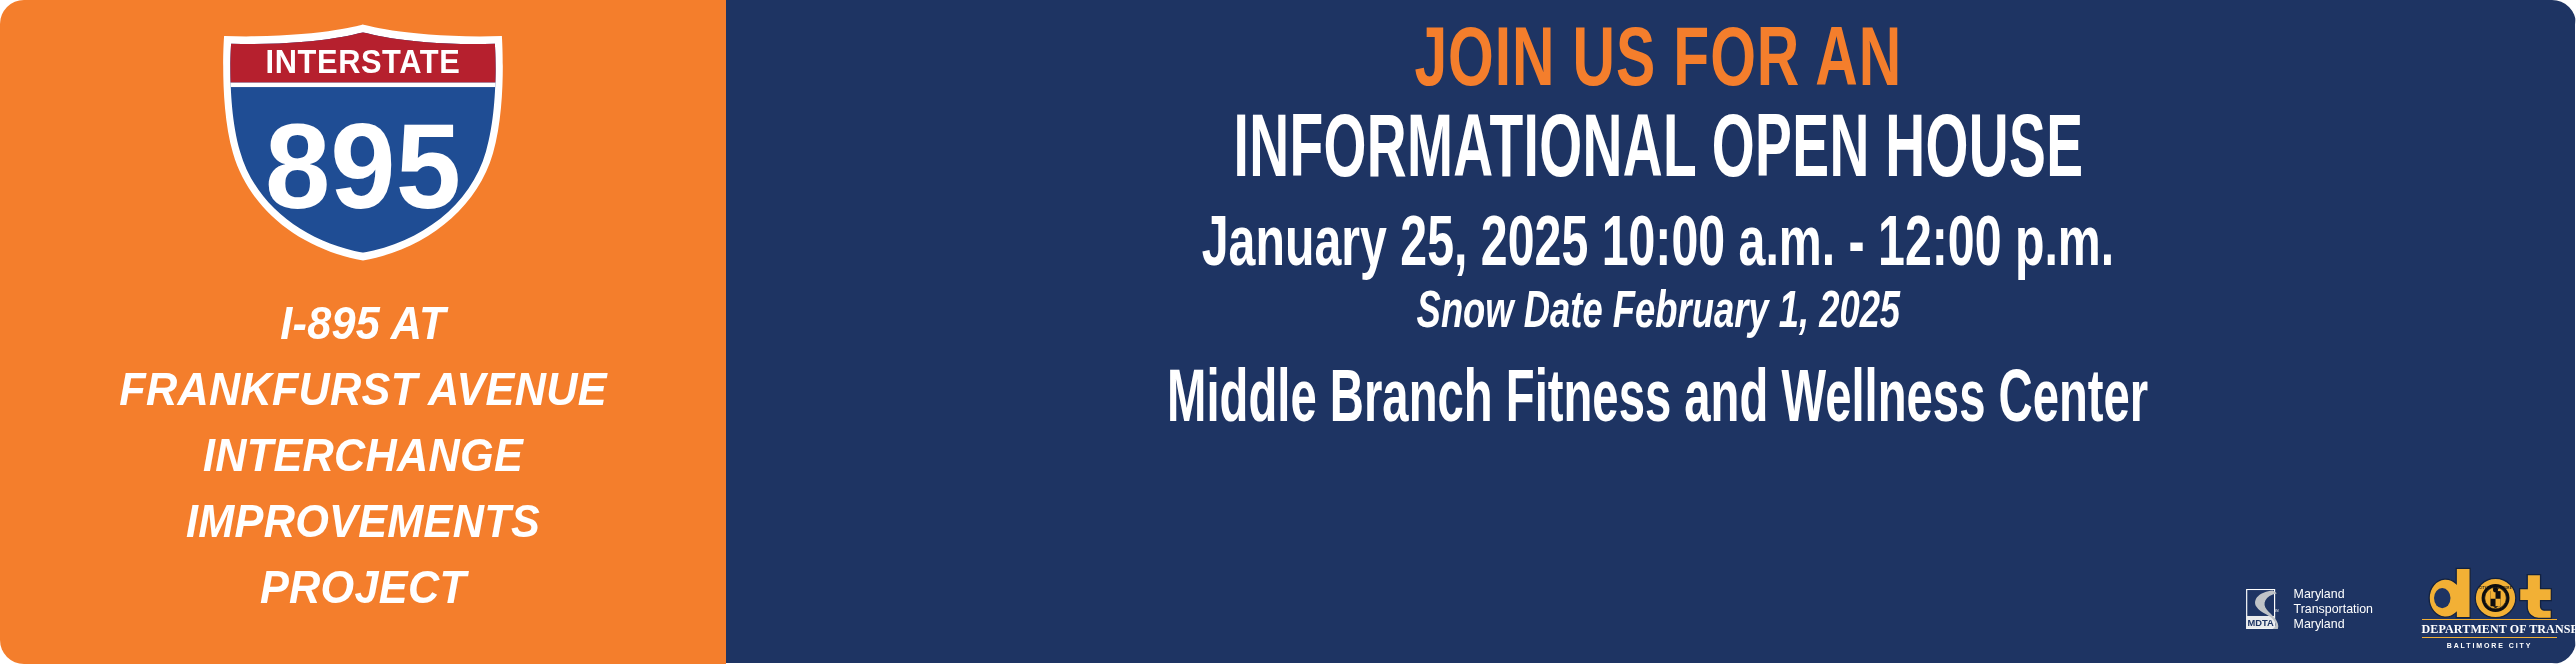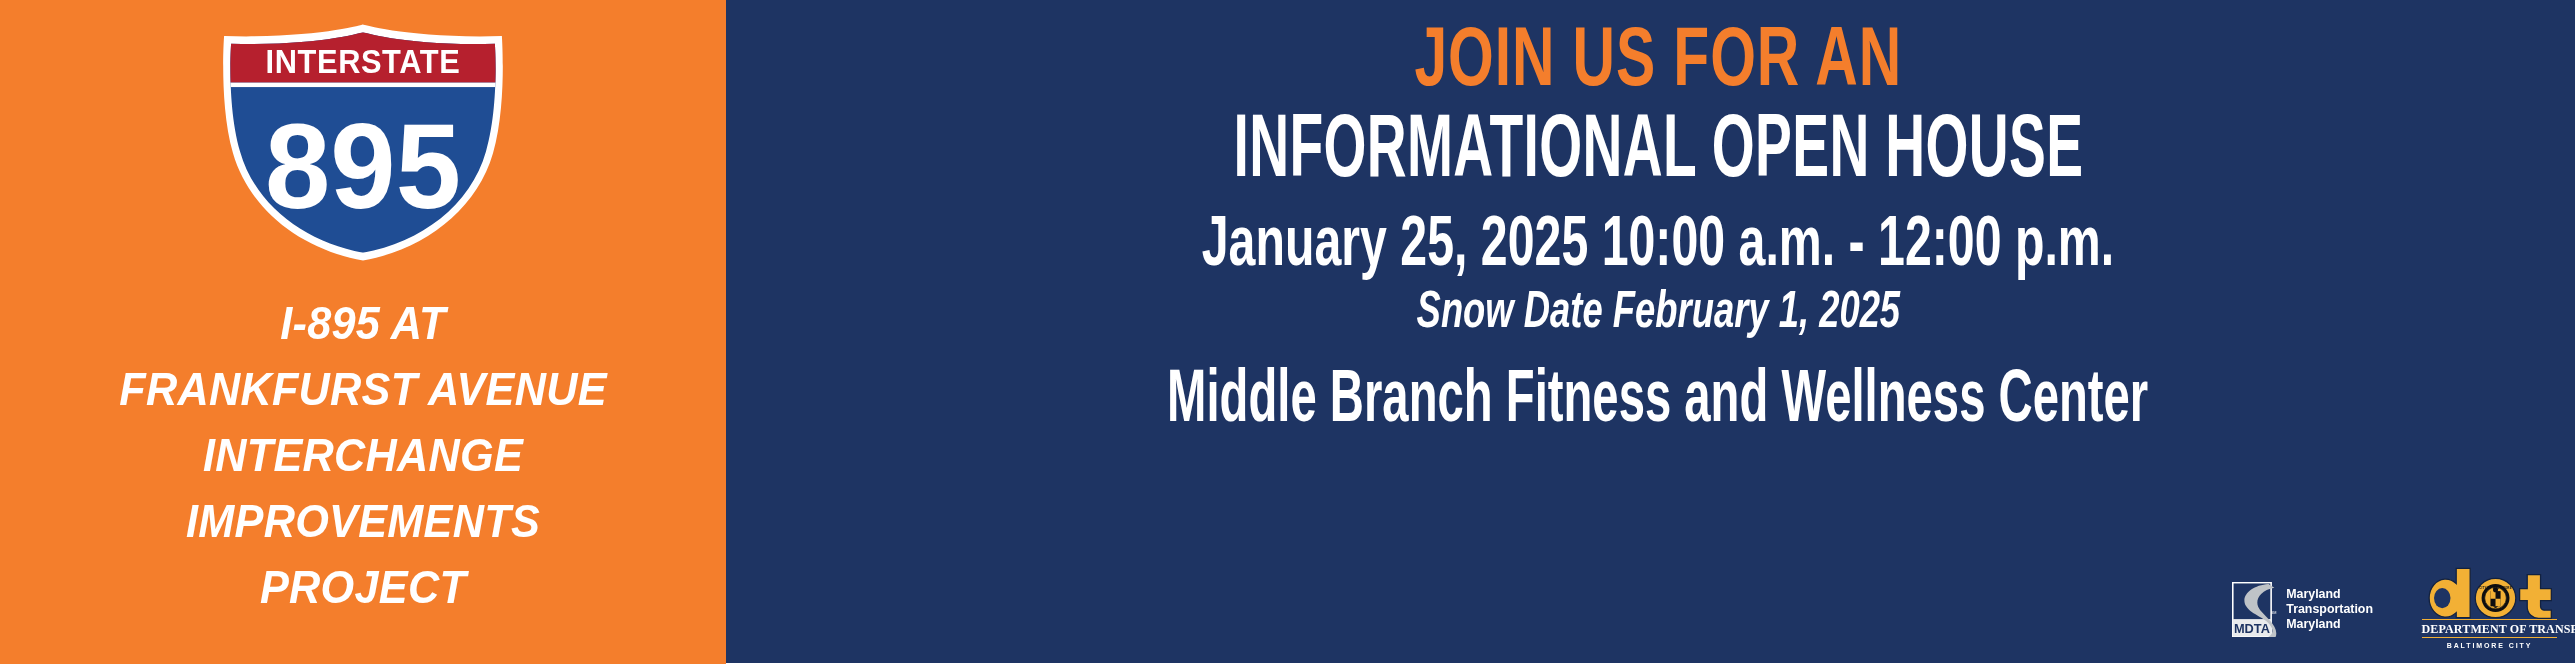--- a/index.html
+++ b/index.html
@@ -8,20 +8,21 @@
     background: #ffffff;
   }
   #banner {
     position: relative;
     width: 2576px;
     height: 664px;
     display: flex;
     overflow: hidden;
     font-family: "Liberation Sans", sans-serif;
     background: #ffffff;
+    border-radius: 24px;
   }
 
   
   #left-panel {
     width: 726px;
     height: 664px;
     background: #F47E2C;
     flex: 0 0 726px;
     display: flex;
     flex-direction: column;
@@ -133,30 +134,30 @@
   }
 
   
   #mdta-logo {
     display: flex;
     align-items: center;
     gap: 9px;
   }
   #mdta-mark {
     width: 45px;
-    height: 55px;
+    height: 40px;
     position: relative;
   }
   #mdta-mark svg { display:block; width:100%; height:100%; }
   #mdta-words {
     color: #ffffff;
     font-family: "Liberation Sans", sans-serif;
     font-size: 12.4px;
     line-height: 14.7px;
-    font-weight: bold;
+    font-weight: normal;
     white-space: nowrap;
   }
 
   
   #dot-logo {
     width: 143px;
     position: relative;
     text-align: center;
   }
   #dot-word {

